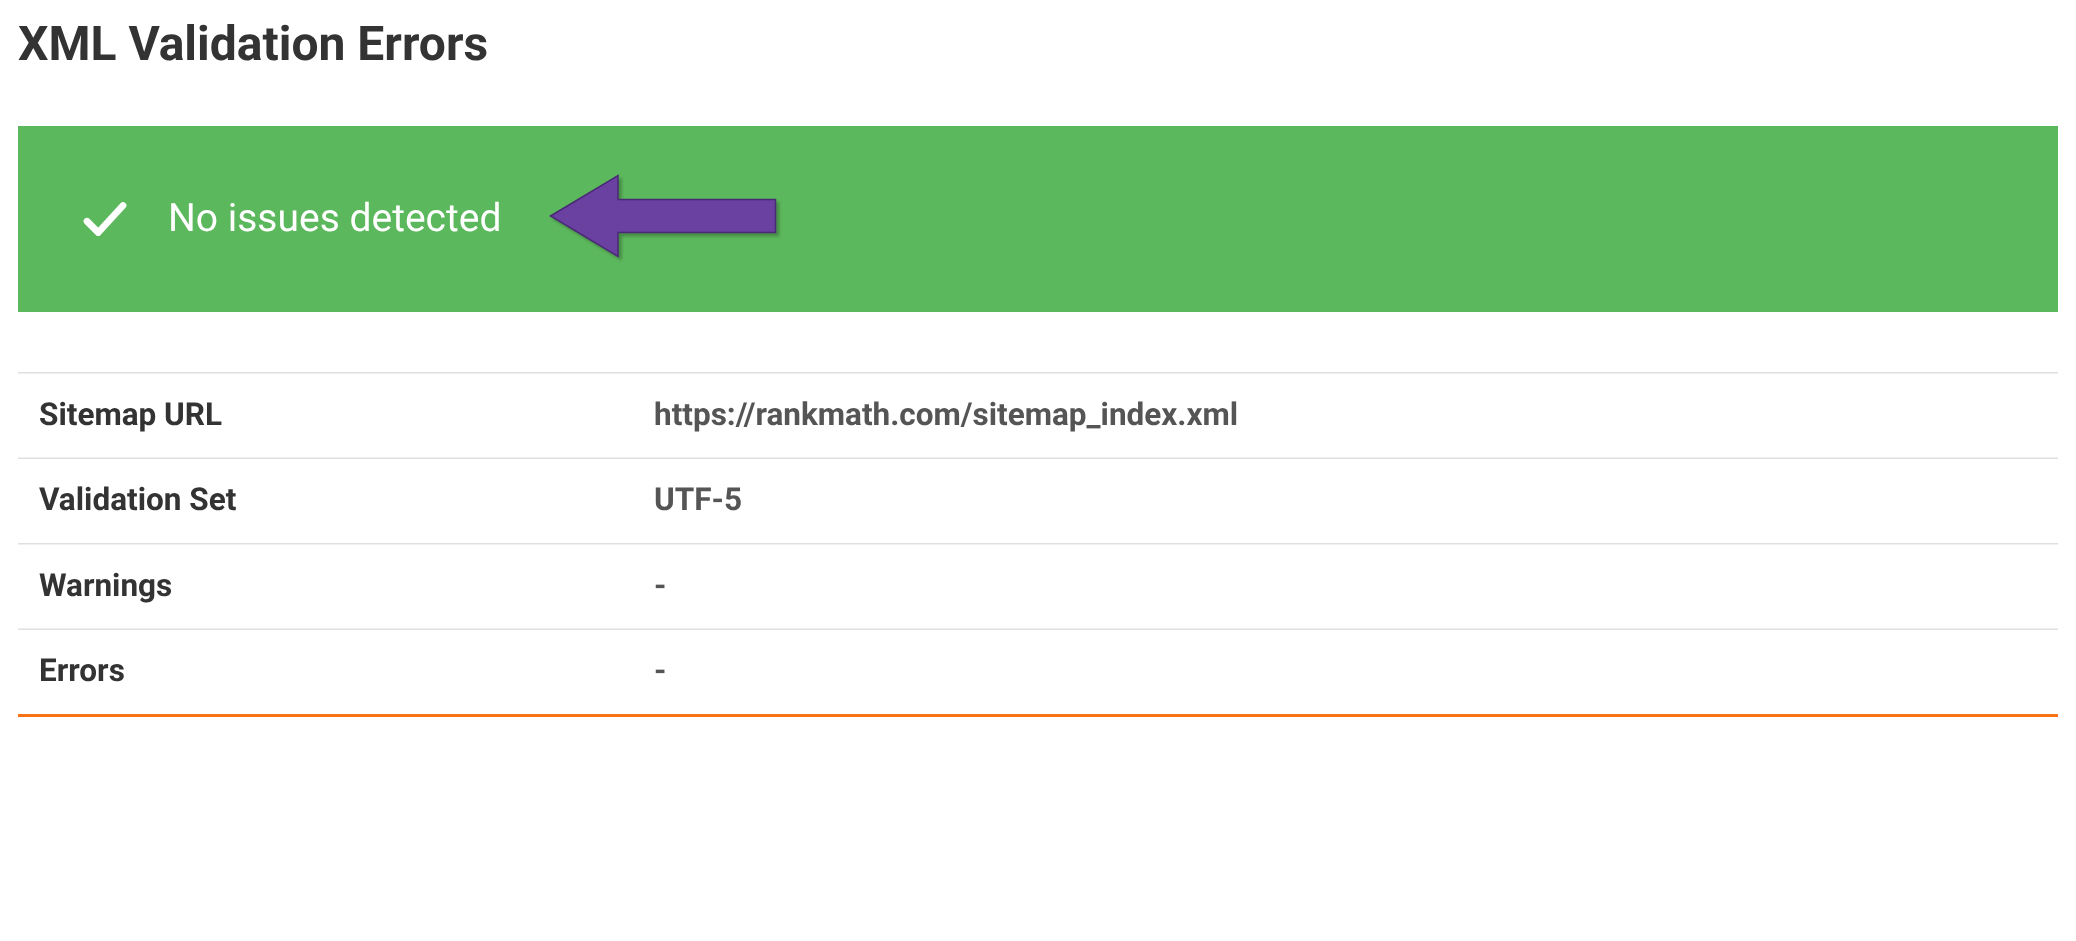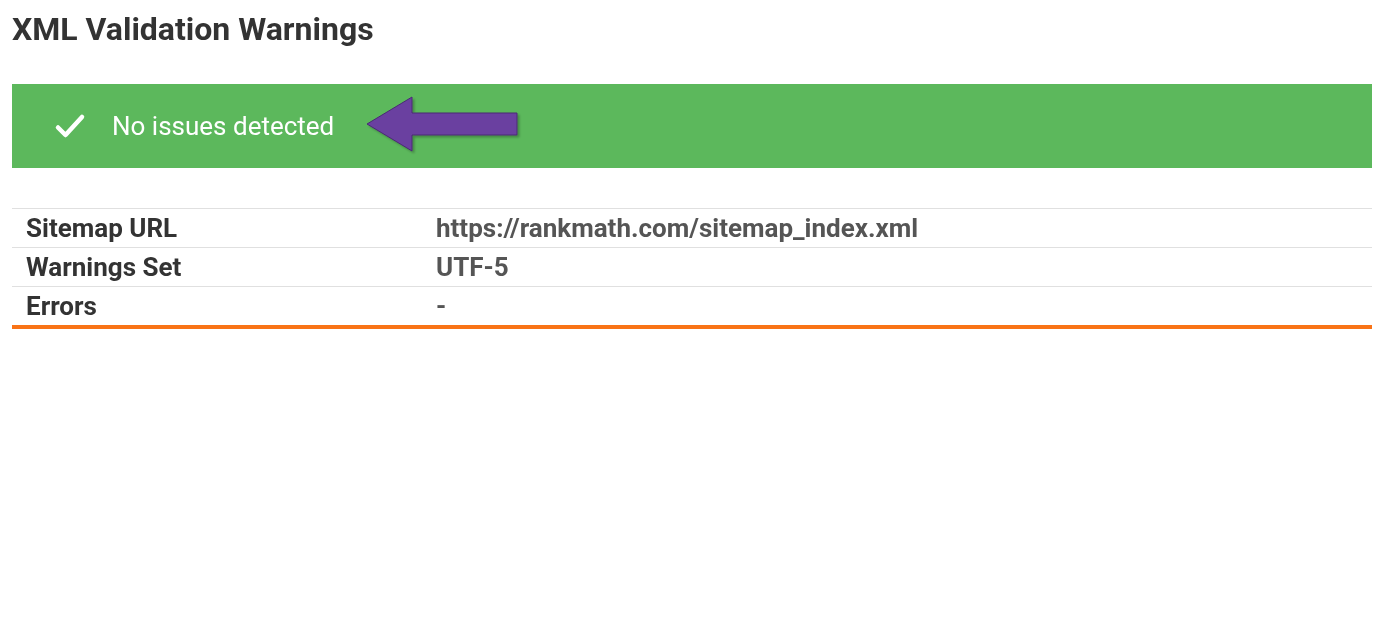--- a/index.html
+++ b/index.html
@@ -15,21 +15,21 @@
     }
     .page-title {
       font-size: 32px;
       font-weight: 700;
       color: #333333;
       margin-bottom: 36px;
     }
     .status-banner {
       background: #5cb85c;
       color: #ffffff;
-      padding: 24px 40px;
+      padding: 44px 40px;
       display: flex;
       align-items: center;
       gap: 24px;
       margin-bottom: 40px;
       position: relative;
     }
     .checkmark-icon {
       display: inline-flex;
       align-items: center;
       justify-content: center;
@@ -54,41 +54,41 @@
       height: 70px;
     }
     .details-table {
       width: 100%;
       border-collapse: collapse;
     }
     .details-table tr {
       border-top: 1px solid #e0e0e0;
     }
     .details-table tr:last-child {
-      border-bottom: 4px solid #f97316;
+      border-bottom: 2px solid #f97316;
     }
     .details-table td {
-      padding: 4px 14px;
-      font-size: 26px;
+      padding: 16px 14px;
+      font-size: 21px;
       vertical-align: middle;
     }
     .details-table td.label-cell {
       font-weight: 700;
       color: #333333;
       width: 410px;
     }
     .details-table td.value-cell {
       font-weight: 700;
       color: #555555;
     }
   </style>
 </head>
 <body>
 
-<h1 class="page-title">XML Validation Warnings</h1>
+<h1 class="page-title">XML Validation Errors</h1>
 
 <div class="status-banner">
   <span class="checkmark-icon">
     <svg viewBox="0 0 24 24" fill="none" stroke="#ffffff" stroke-width="3" stroke-linecap="round" stroke-linejoin="round">
       <polyline points="4 13 9 18 20 6"></polyline>
     </svg>
   </span>
   <span class="status-text">No issues detected</span>
   <span class="annotation-arrow">
     <svg viewBox="0 0 160 70">
@@ -104,21 +104,25 @@
   </span>
 </div>
 
 <table class="details-table">
   <tbody>
     <tr>
       <td class="label-cell">Sitemap URL</td>
       <td class="value-cell">https://rankmath.com/sitemap_index.xml</td>
     </tr>
     <tr>
-      <td class="label-cell">Warnings Set</td>
+      <td class="label-cell">Validation Set</td>
       <td class="value-cell">UTF-5</td>
+    </tr>
+    <tr>
+      <td class="label-cell">Warnings</td>
+      <td class="value-cell">-</td>
     </tr>
     <tr>
       <td class="label-cell">Errors</td>
       <td class="value-cell">-</td>
     </tr>
   </tbody>
 </table>
 
 </body></html>

